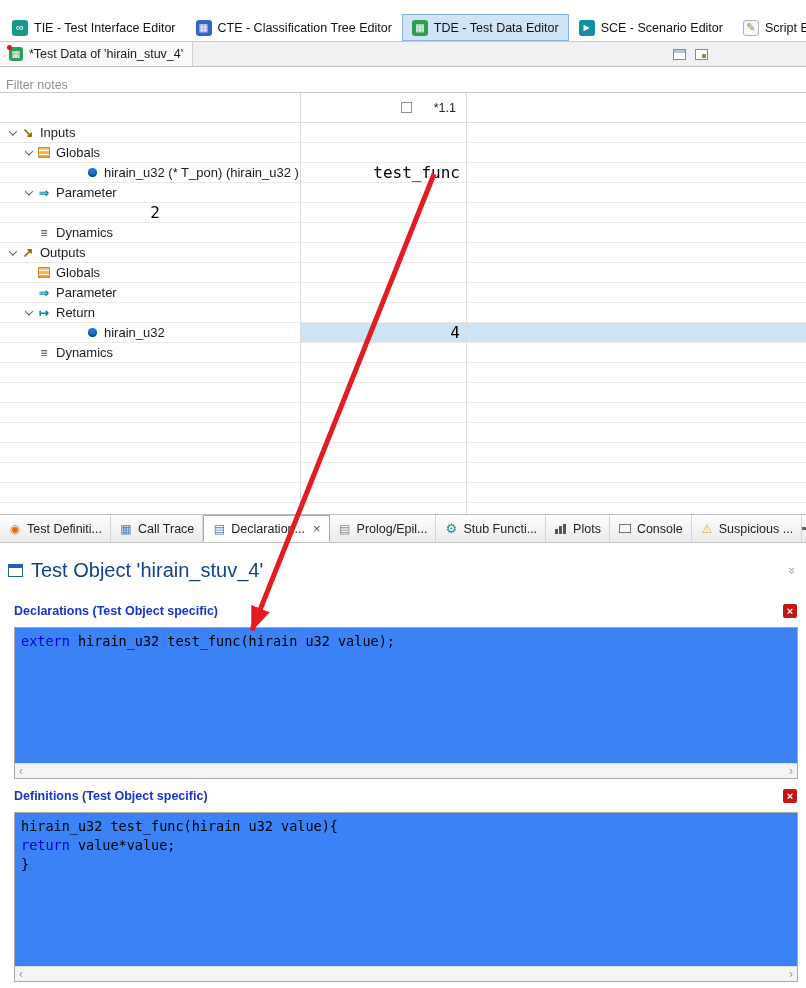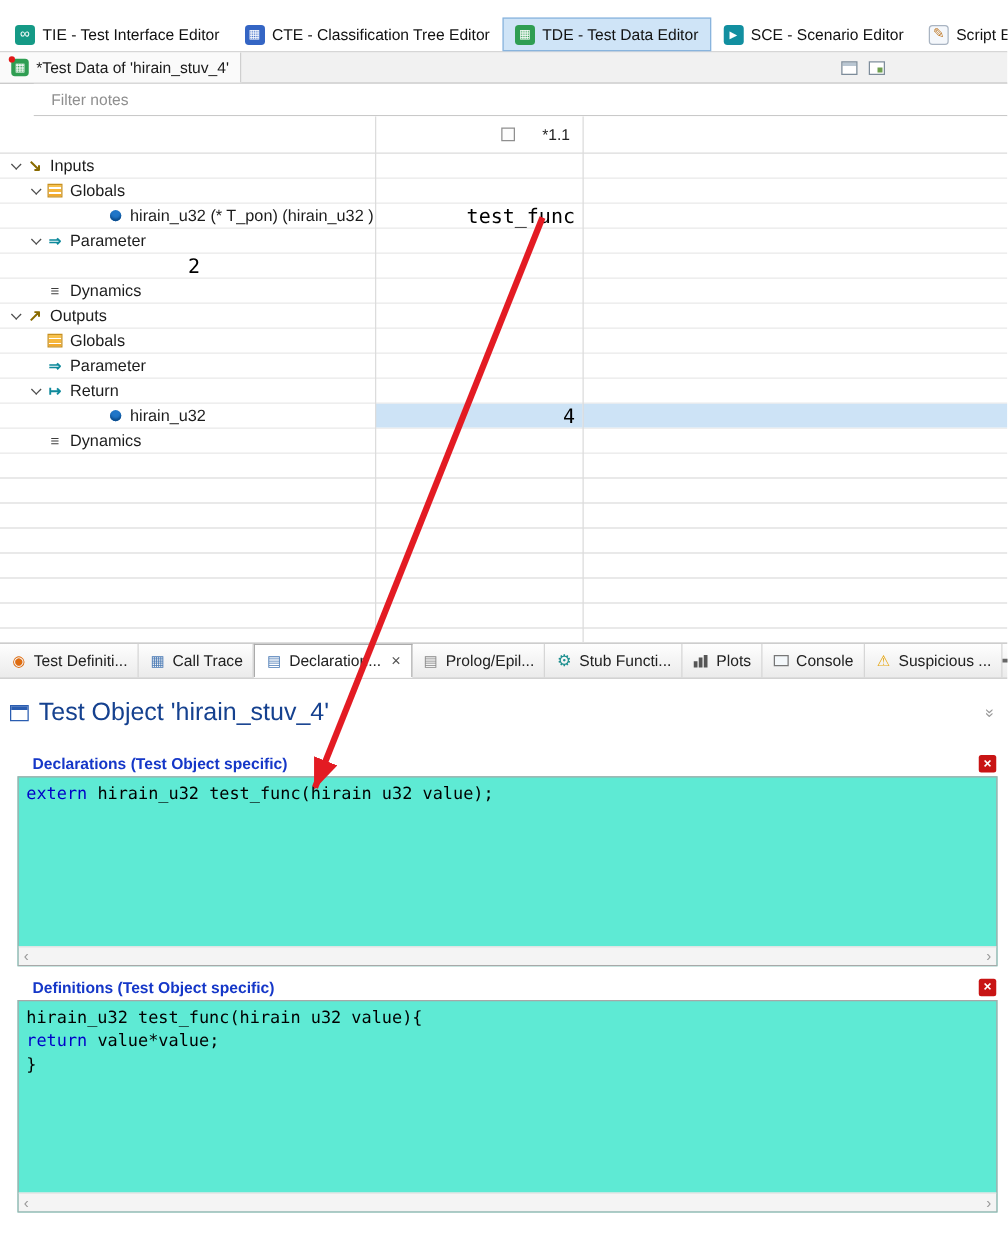--- a/index.html
+++ b/index.html
@@ -32,22 +32,22 @@
   .etab-ic { position:relative; width:14px; height:14px; font-size:9px; }
   .etab-ic::after { content:""; position:absolute; left:-2px; top:-2px; width:5px; height:5px;
     background:#e11818; border-radius:50%; }
   .editor-bar-icons { margin-left:auto; margin-right:98px; display:flex; align-items:center; gap:9px; }
   .tb-ic1 { width:13px; height:11px; border:1px solid #7d8c9a;
     background:linear-gradient(#b9c6d2 0 3px,#fff 3px); }
   .tb-ic2 { width:13px; height:11px; border:1px solid #7d8c9a; background:#fff; position:relative; }
   .tb-ic2::after { content:""; position:absolute; right:1px; bottom:1px; width:4px; height:4px; background:#6f9f4f; }
 
   
-  .filter-row { height:26px; border-bottom:1px solid #c9c9c9; display:flex; align-items:center;
-    padding-left:14px; font-size:12.5px; color:#8f8f8f; background:#fff;margin-left:27px; }
+  .filter-row { height:26px; border-bottom:1px solid #c9c9c9; display:flex; align-items:flex-end;
+    padding-left:6px; font-size:12.5px; color:#8f8f8f; background:#fff; }
 
   
   .tree-table { position:relative; height:421px; overflow:hidden; background:#fff; }
   .vline { position:absolute; top:0; bottom:0; width:1px; background:#dcdcdc; z-index:3; }
   .vl-1 { left:300px; } .vl-2 { left:466px; }
   .filler { position:absolute; left:0; right:0; top:270px; bottom:0; z-index:0;
     background:repeating-linear-gradient(to bottom, transparent 0 19px, #e9e9e9 19px 20px); }
   .thead { height:30px; border-bottom:1px solid #dcdcdc; display:flex; position:relative; z-index:1; }
   .thead-val { margin-left:300px; width:166px; display:flex; align-items:center;
     justify-content:flex-end; gap:22px; padding-right:10px; font-size:12.5px; color:#222; }
@@ -96,29 +96,29 @@
   .btabbar-right { margin-left:auto; display:flex; align-items:center; gap:7px; padding-right:1px; }
   .min-ic { width:9px; height:3px; background:#666; }
 
   
   .panel { height:445px; background:#fff; }
   .panel-header { display:flex; align-items:center; gap:8px; padding:16px 10px 8px 8px; }
   .tobj-icon { width:15px; height:13px; border:1px solid #2a5db0;
     background:linear-gradient(#2a5db0 0 3px,#fff 3px); flex:none; }
   .panel-title { font-size:20px; font-weight:normal; color:#15418f; }
   .collapse-ic { margin-left:auto; color:#9a9a9a; transform:rotate(90deg); font-size:13px; }
-  .section-head { display:flex; align-items:center; padding:2px 9px 3px 14px;margin-left:12px; }
+  .section-head { display:flex; align-items:center; padding:2px 9px 3px 14px; }
   .section-head.first { padding-top:14px; }
   .section-title { font-size:12.5px; font-weight:bold; color:#1537c8; }
   .redx { margin-left:auto; width:14px; height:14px; background:#c81414; color:#fff;
     font-size:11px; font-weight:bold; display:flex; align-items:center; justify-content:center;
     border-radius:2px; line-height:1; }
-  .code-box { position:relative; margin:0 8px 8px 14px; border:1px solid #a8a8a8;
+  .code-box { position:relative; margin:6px 8px 8px 14px; border:1px solid #a8a8a8;
     font-family:"DejaVu Sans Mono", monospace; font-size:13.5px; line-height:19px; color:#000;
-    background:#5eead4; }
+    background:#3b82f6; }
   .code-box.decl { height:152px; }
   .code-box.def { height:170px; }
   .code { padding:4px 6px 0 6px; white-space:pre; overflow:hidden; }
   .kw { color:#0000c8; }
   .hscroll { position:absolute; left:0; right:0; bottom:0; height:15px; background:#f4f4f4;
     border-top:1px solid #e2e2e2; display:flex; align-items:center; justify-content:space-between;
     padding:0 4px; color:#999; font-size:12px; font-family:"Liberation Sans", sans-serif; }
 
   
   .annotation { position:absolute; left:0; top:0; z-index:90; pointer-events:none; }

